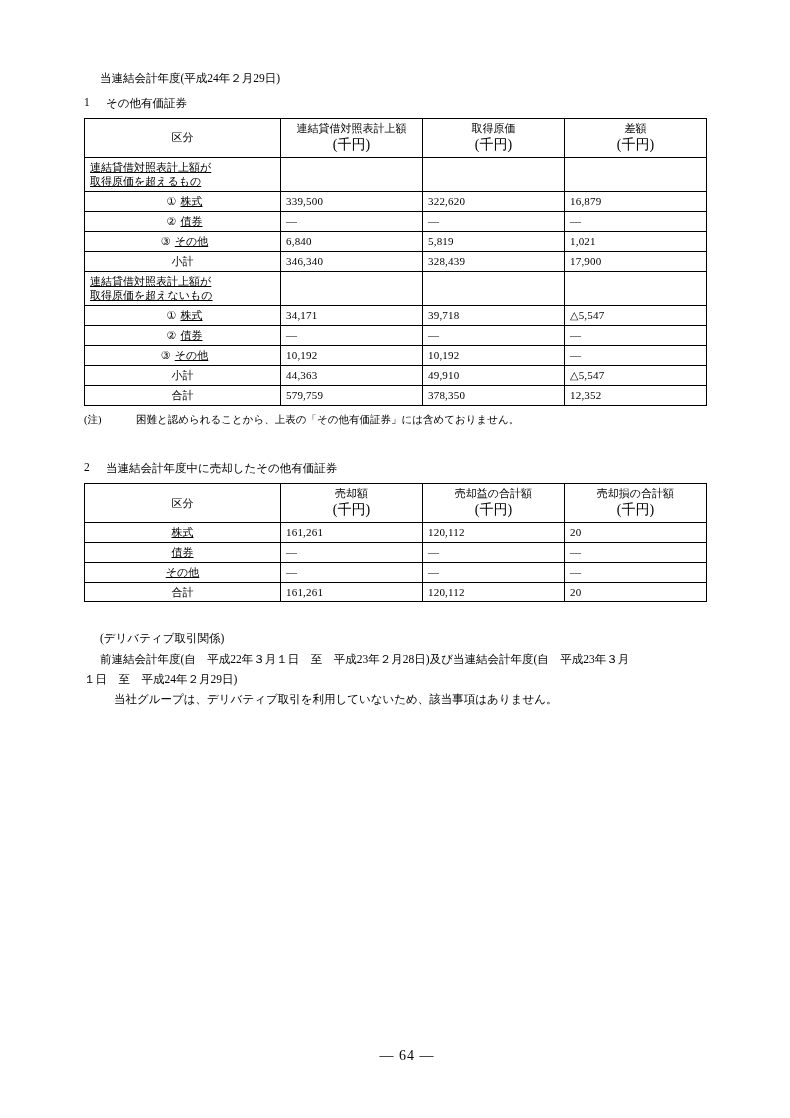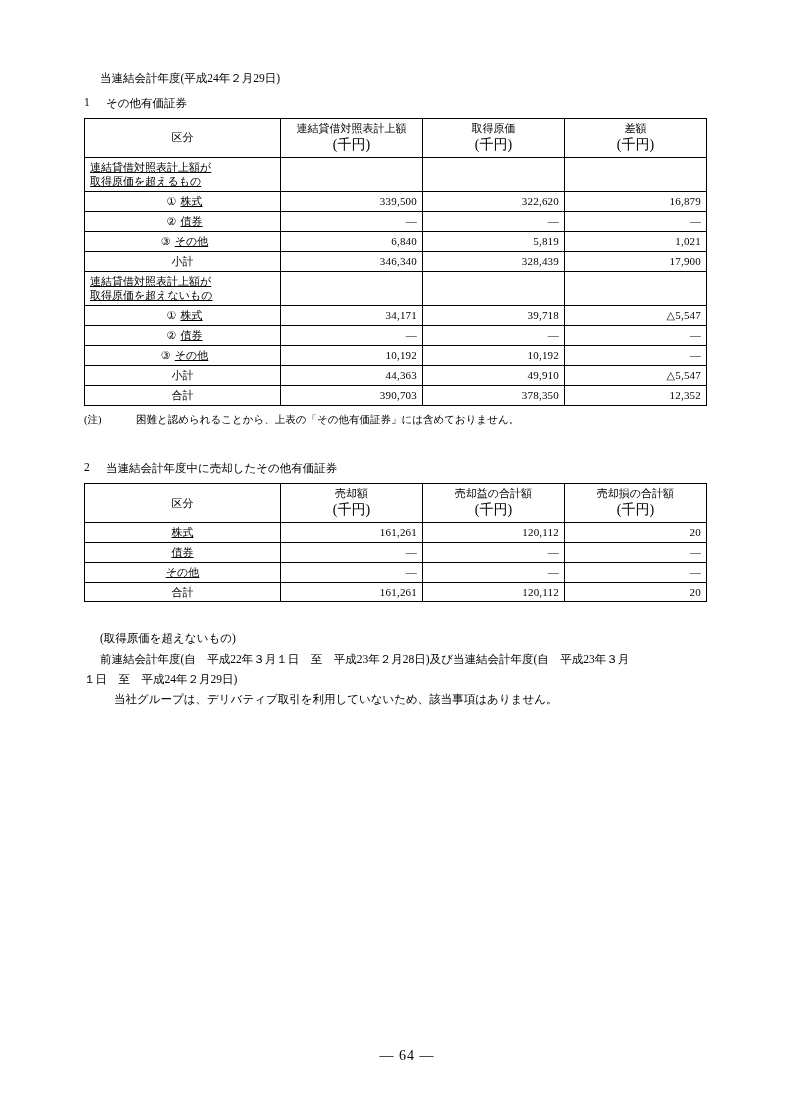--- a/index.html
+++ b/index.html
@@ -56,21 +56,21 @@
     border: 1px solid #000000;
     padding: 2px 5px;
     font-weight: normal;
     vertical-align: middle;
     line-height: 1.35;
   }
   table.fin th {
     text-align: center;
   }
   .c-left { text-align: left; text-decoration: underline; }
-  .num { text-align: right; font-family: "Liberation Serif", serif; letter-spacing: 0.2px; }
+  .num { text-align: left; font-family: "Liberation Serif", serif; letter-spacing: 0.2px; }
   .sub-label { padding-left: 20px; text-align: center; }
   .circled { display: inline-block; width: 18px; }
   .hdr-sub { font-size: 14px; }
   .note {
     margin-top: 6px;
     font-size: 10.5px;
     line-height: 1.5;
   }
   .note-body {
     display: flex;
@@ -210,21 +210,21 @@
           <td class="num">—</td>
         </tr>
         <tr>
           <td class="tot-label">小計</td>
           <td class="num">44,363</td>
           <td class="num">49,910</td>
           <td class="num">△5,547</td>
         </tr>
         <tr>
           <td class="tot-label">合計</td>
-          <td class="num">390,703</td>
+          <td class="num">579,759</td>
           <td class="num">378,350</td>
           <td class="num">12,352</td>
         </tr>
       </tbody>
     </table>
 
     <div class="note">
       <div class="note-body">
         <span class="note-tag">(注)</span>
         <span class="note-text">
@@ -289,21 +289,21 @@
           <td class="tot-label">合計</td>
           <td class="num">161,261</td>
           <td class="num">120,112</td>
           <td class="num">20</td>
         </tr>
       </tbody>
     </table>
 
     <div class="spacer-lg"></div>
 
-    <div class="para indent-1">(取得原価を超えないもの)</div>
+    <div class="para indent-1">(デリバティブ取引関係)</div>
     <div class="para indent-1">前連結会計年度(自　平成22年３月１日　至　平成23年２月28日)及び当連結会計年度(自　平成23年３月</div>
     <div class="para">１日　至　平成24年２月29日)</div>
     <div class="para indent-2">当社グループは、デリバティブ取引を利用していないため、該当事項はありません。</div>
 
   </div>
 
   <div class="footer">― 64 ―</div>
 </div>
 
 </body></html>

